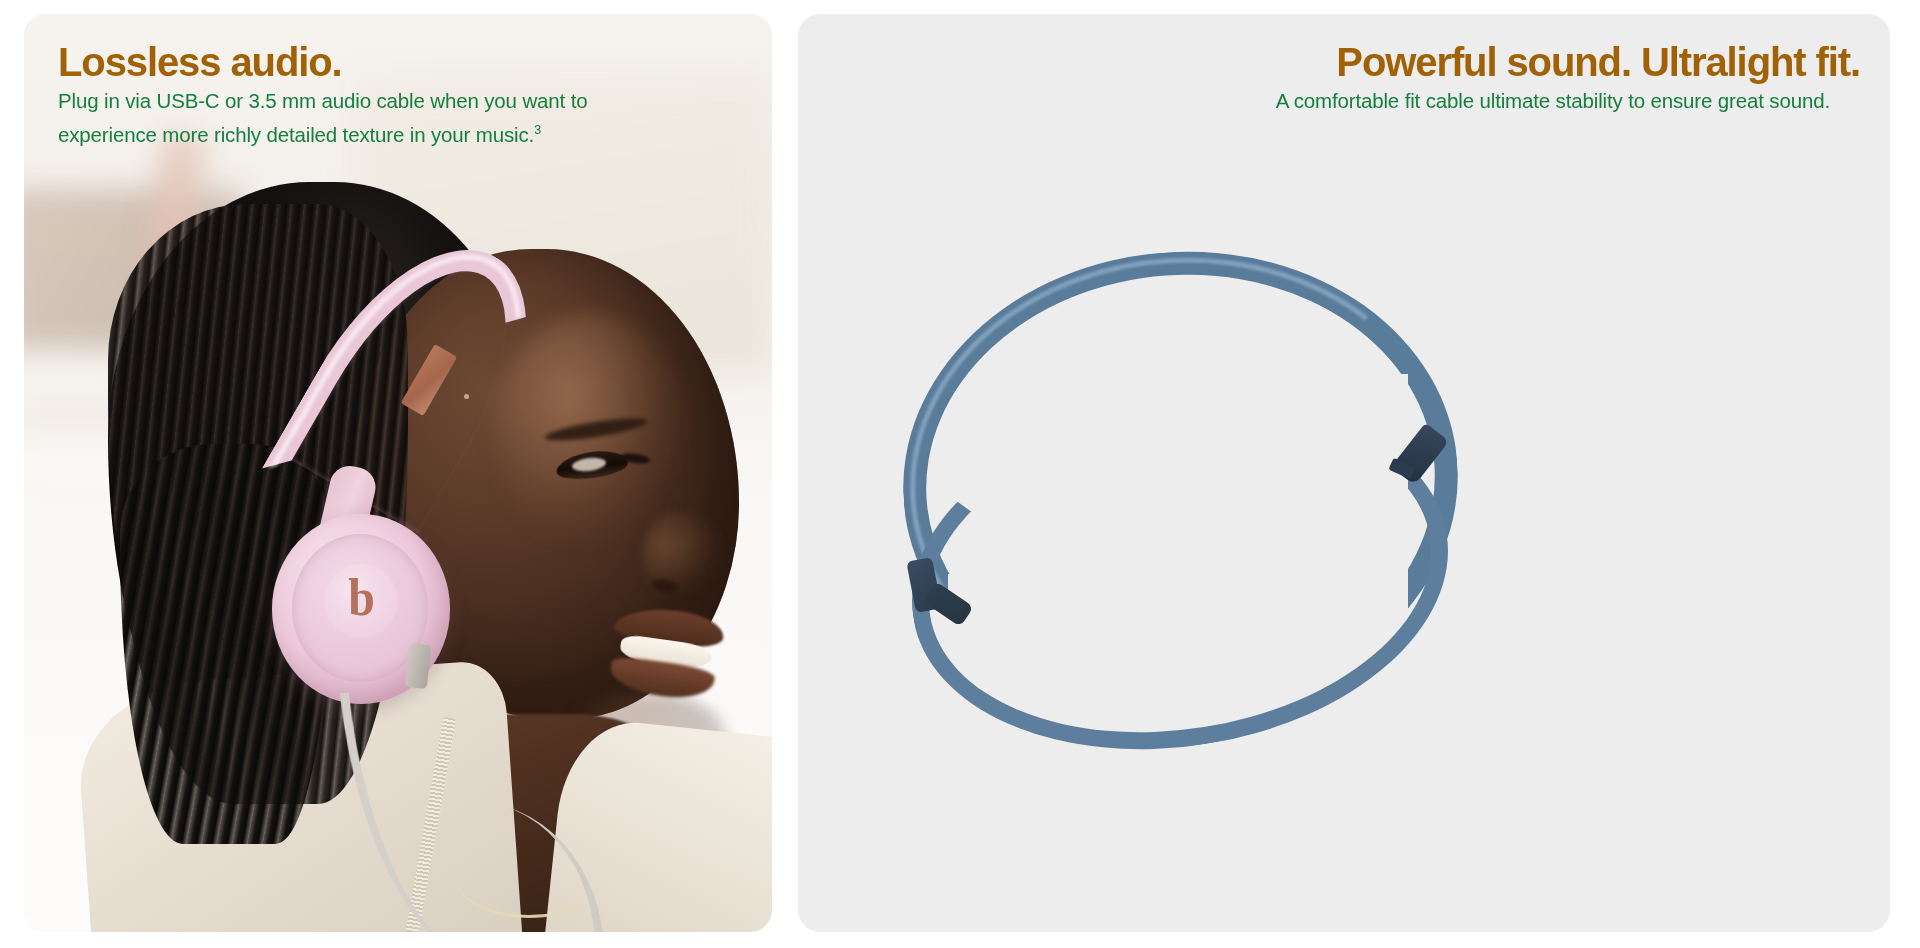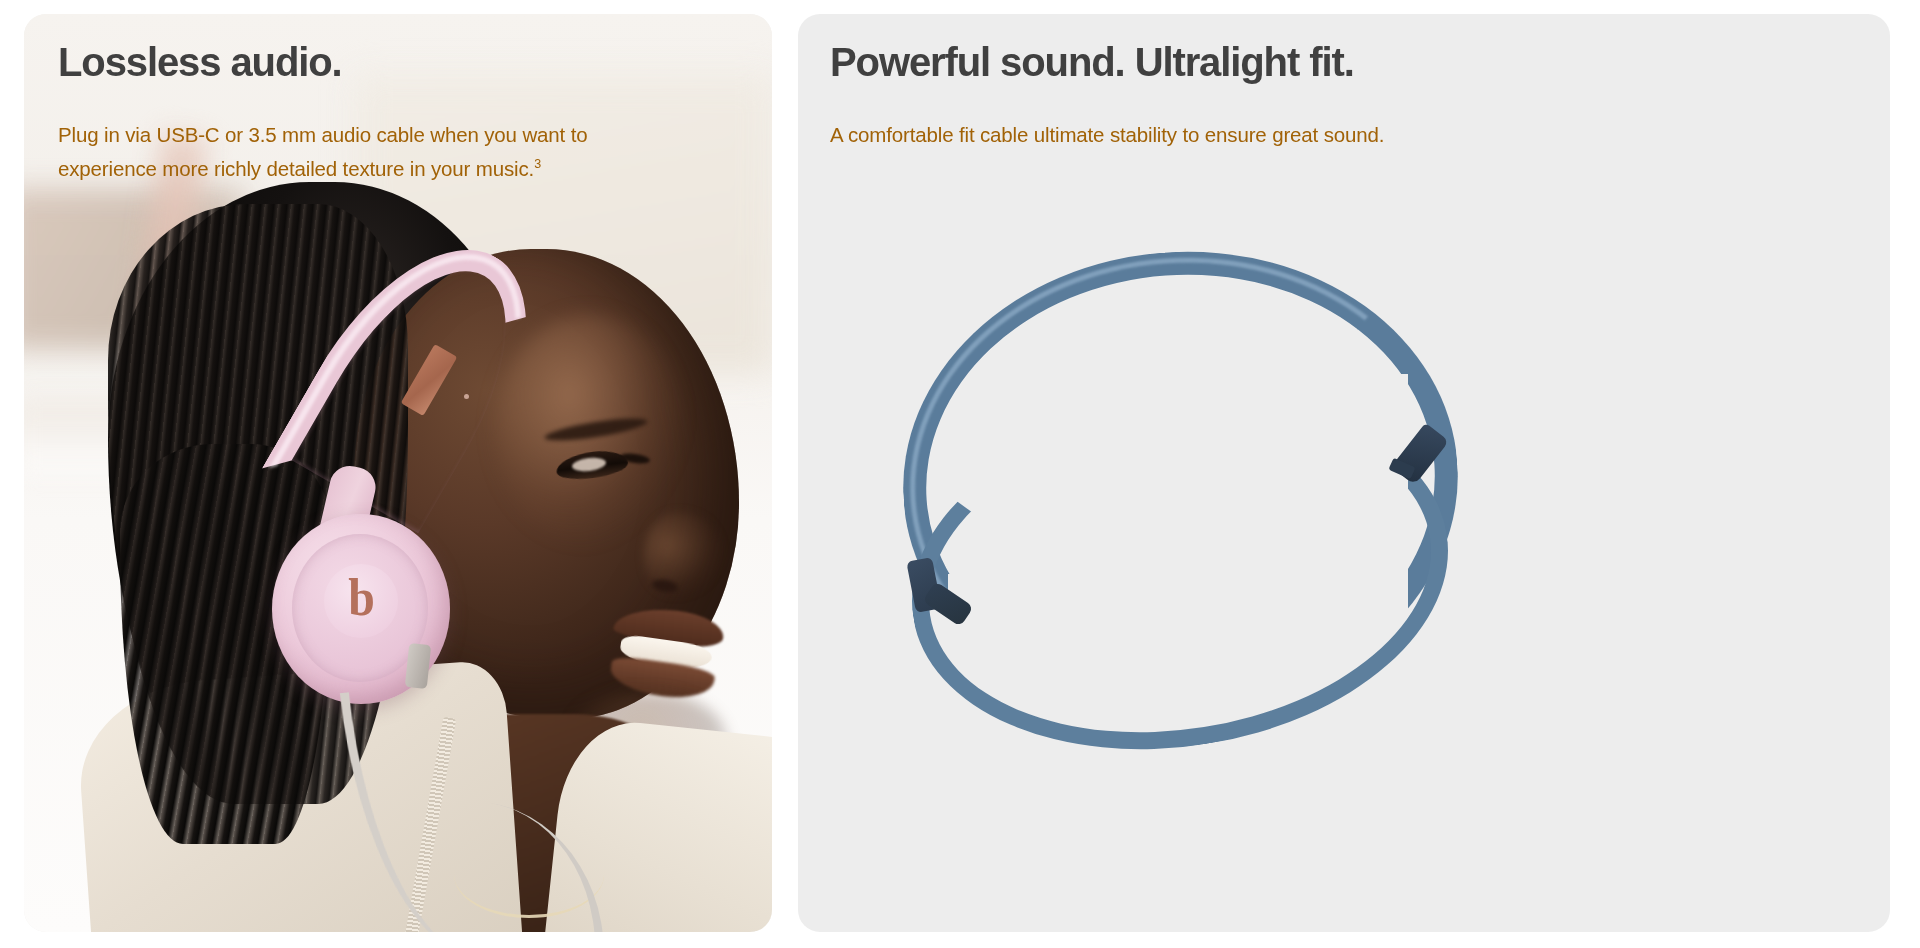--- a/index.html
+++ b/index.html
@@ -42,36 +42,35 @@
   }
 
   
   .copy {
     position: absolute;
     left: 34px;
     top: 26px;
     right: 30px;
     z-index: 40;
   }
-  .panel-right .copy { left: 32px; }
+  .panel-right .copy { left: 32px; text-align: right; }
 
   .headline {
     font-size: 40px;
     line-height: 1.1;
     font-weight: 700;
     letter-spacing: -1.1px;
-    color: #404040;
+    color: #a16207;
     white-space: nowrap;
   }
 
   .subcopy {
-    margin-top: 34px;
     font-size: 20.5px;
     line-height: 1.68;
-    color: #a16207;
+    color: #15803d;
     letter-spacing: -0.15px;
     max-width: 625px;
   }
   .panel-right .subcopy { max-width: 1000px; white-space: nowrap; }
 
   .sup {
     font-size: 12.5px;
     vertical-align: super;
     line-height: 0;
   }

